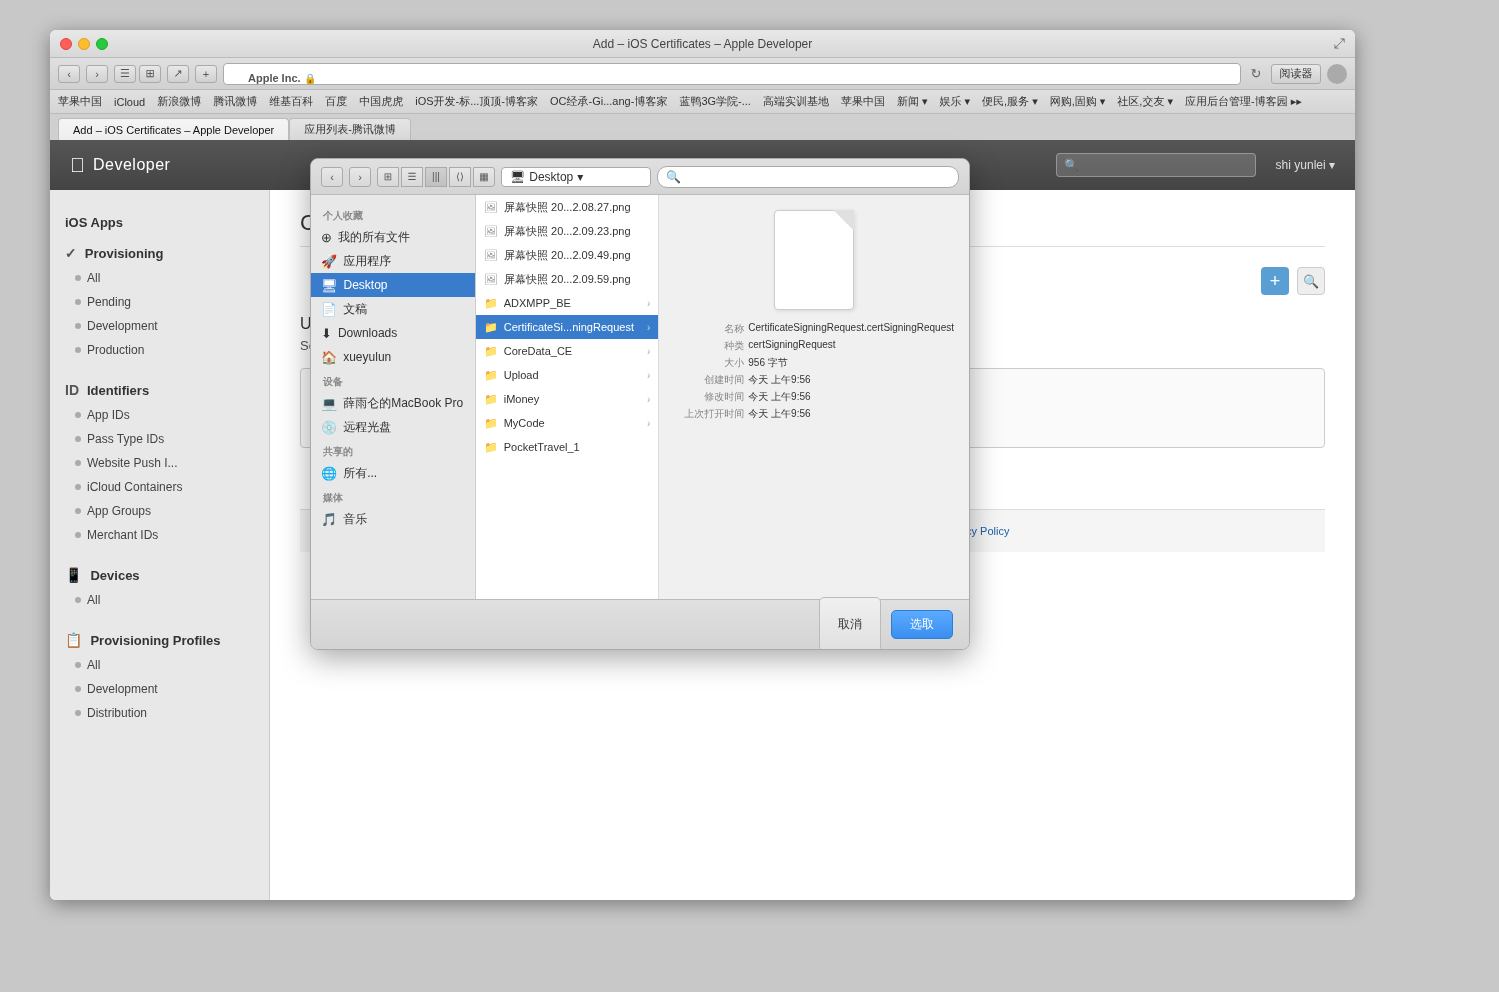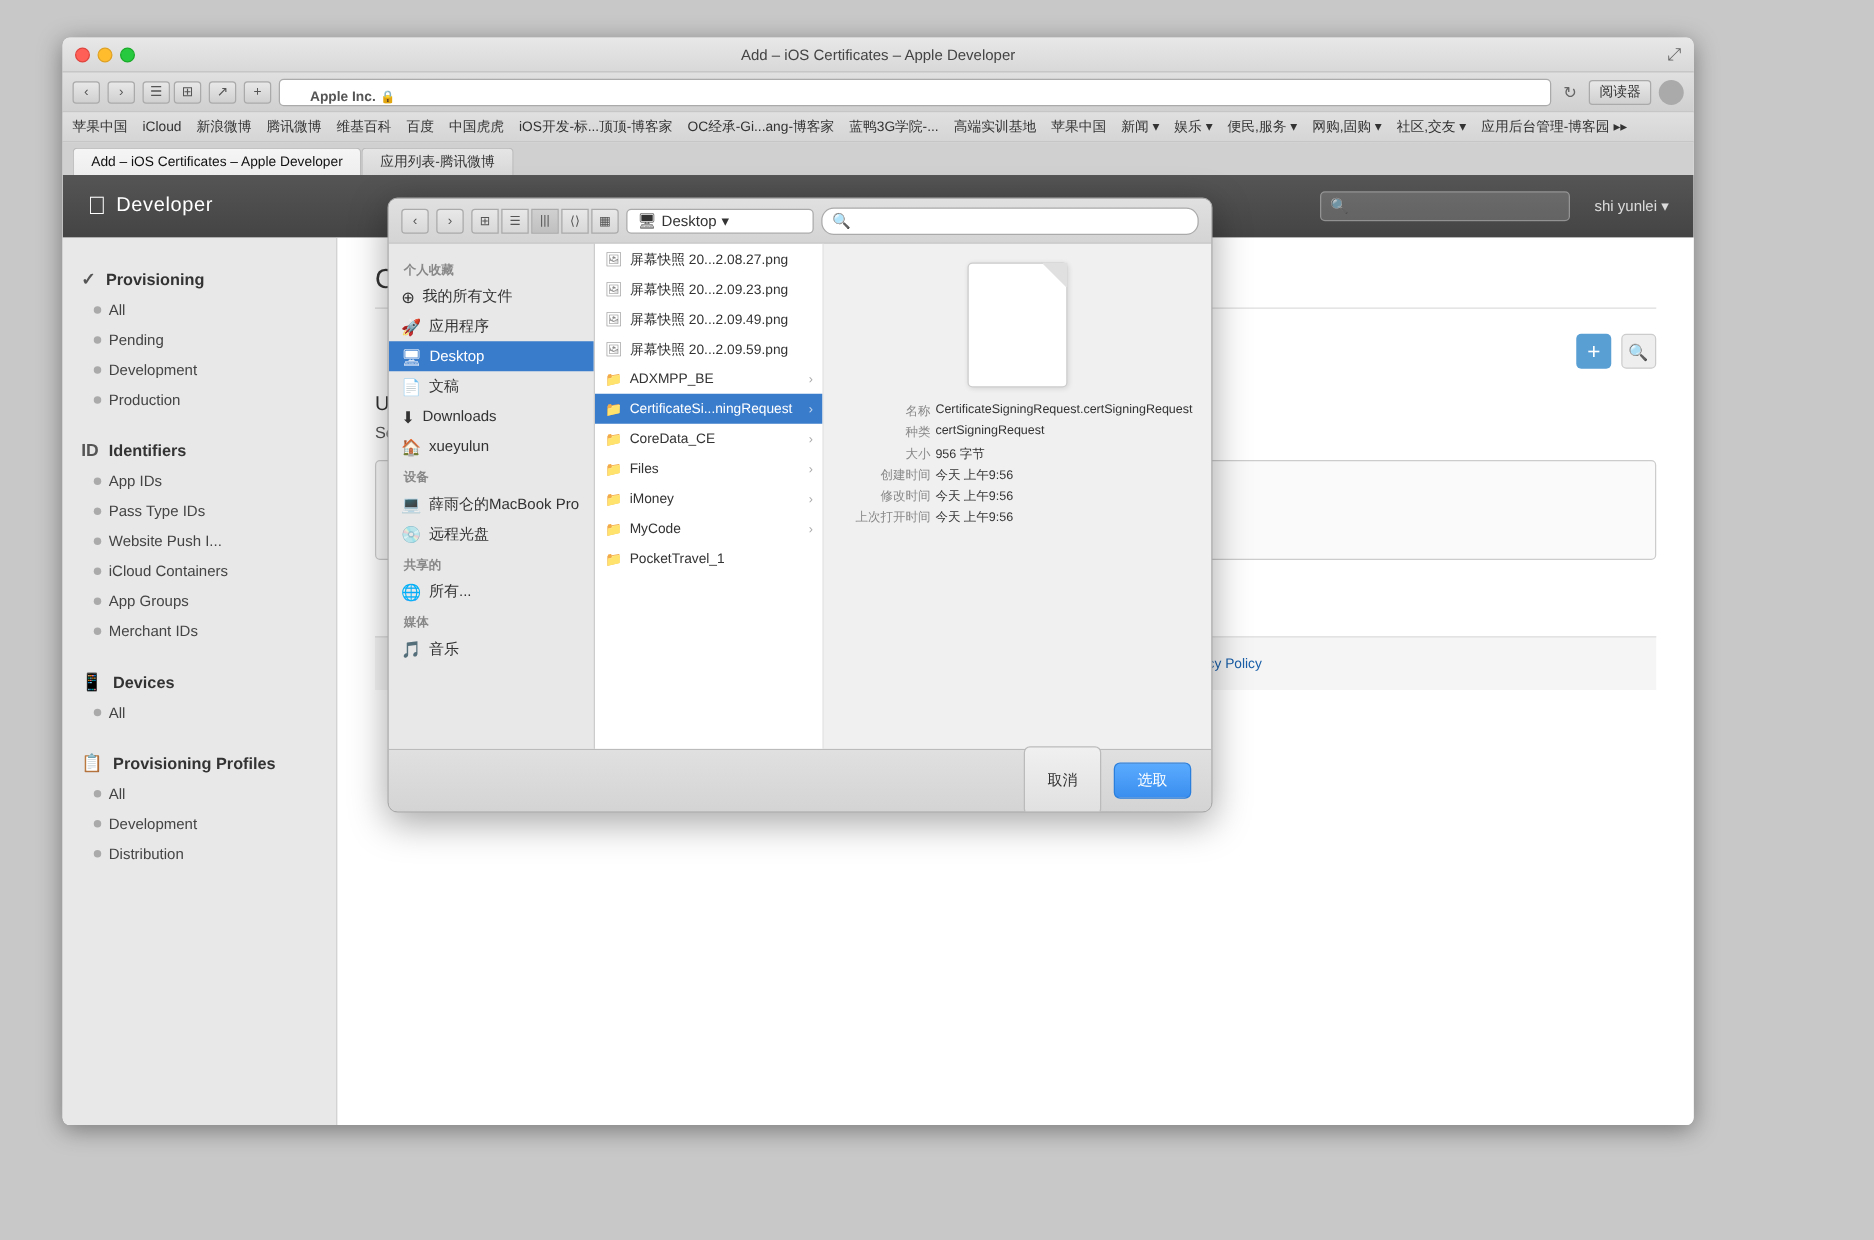--- a/index.html
+++ b/index.html
@@ -697,20 +697,23 @@
         <span class="dev-logo-text">Developer</span>
       </div>
       <div class="dev-search-bar">🔍</div>
       <div class="dev-user">shi yunlei ▾</div>
     </div>
 
     <div class="dev-main">
 
       <div class="sidebar">
 
+        <div class="sidebar-section-title">
+          <span>iOS Apps</span>
+        </div>
 
         <div class="sidebar-section-title with-icon">
           <span class="sidebar-icon">✓</span>
           <span>Provisioning</span>
         </div>
         <div class="sidebar-item">
           <span class="sidebar-dot"></span>
           <span>All</span>
         </div>
         <div class="sidebar-item">
@@ -923,21 +926,21 @@
           <span>CertificateSi...ningRequest</span>
           <span class="fp-folder-arrow">›</span>
         </div>
         <div class="fp-file-item">
           <span class="fp-file-icon">📁</span>
           <span>CoreData_CE</span>
           <span class="fp-folder-arrow">›</span>
         </div>
         <div class="fp-file-item">
           <span class="fp-file-icon">📁</span>
-          <span>Files</span>
+          <span>Upload</span>
           <span class="fp-folder-arrow">›</span>
         </div>
         <div class="fp-file-item">
           <span class="fp-file-icon">📁</span>
           <span>iMoney</span>
           <span class="fp-folder-arrow">›</span>
         </div>
         <div class="fp-file-item">
           <span class="fp-file-icon">📁</span>
           <span>MyCode</span>

